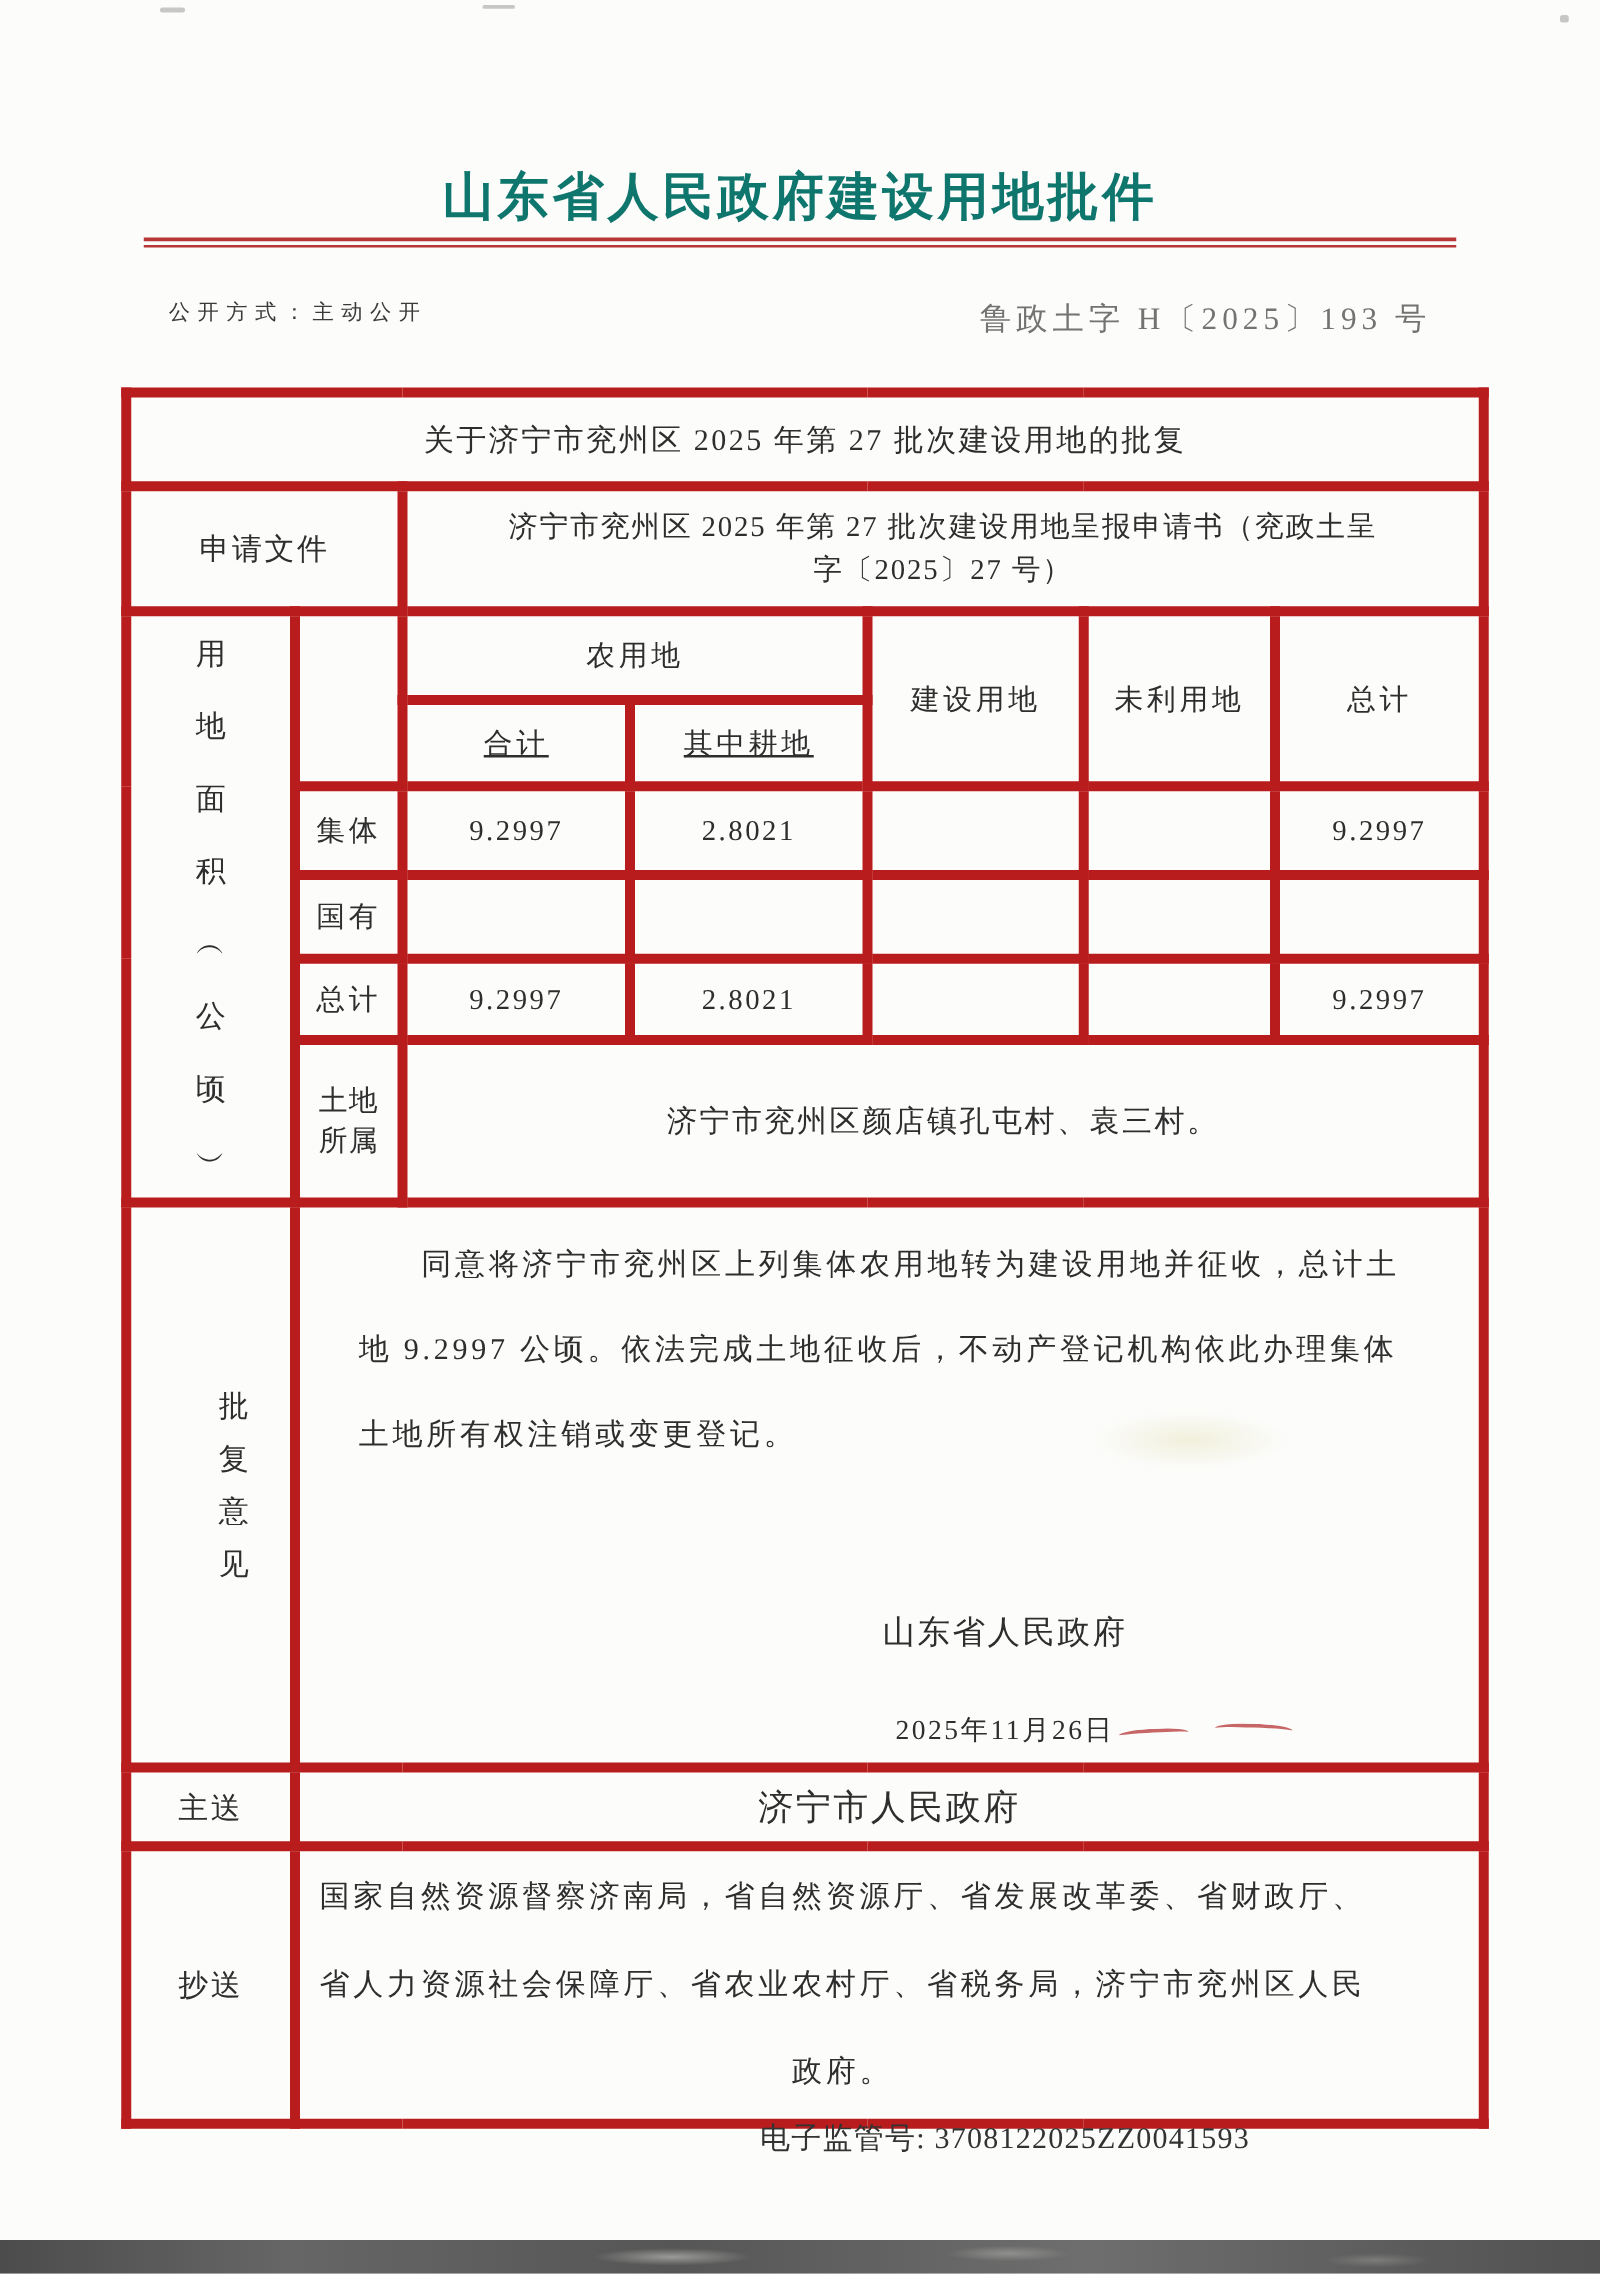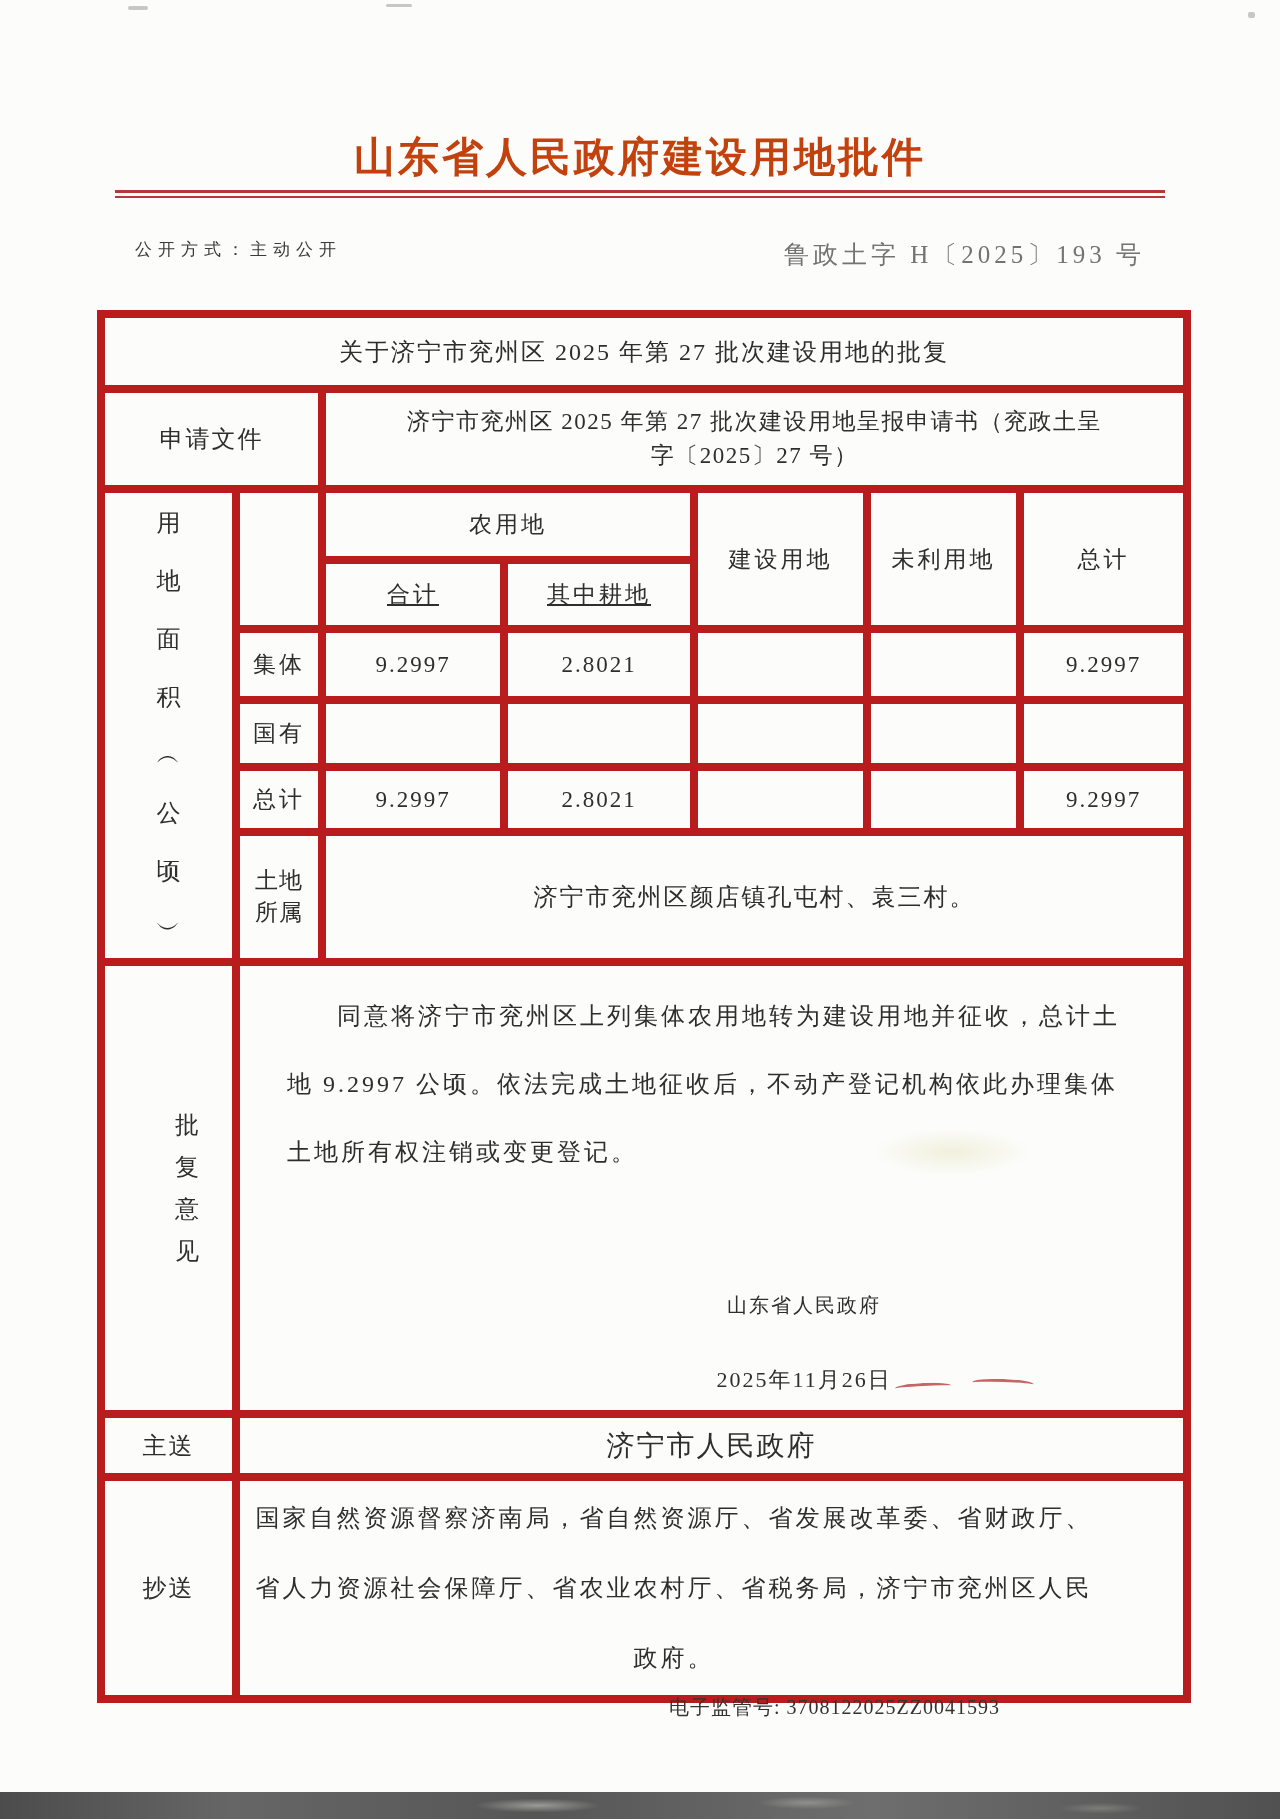--- a/index.html
+++ b/index.html
@@ -10,21 +10,21 @@
     font-family: "Liberation Serif", "DejaVu Serif", serif;
     color: #2e2e2e;
     overflow: hidden;
   }
   
   .doc-title {
     position: absolute; top: 130px; left: 0; width: 100%;
     text-align: center;
     font-size: 41px; font-weight: bold;
     letter-spacing: 3px;
-    color: #c2410c;
+    color: #0f766e;
   }
   .red-rule { position: absolute; left: 115px; width: 1050px; background: #b73636; }
   .red-rule.r1 { top: 190px; height: 3px; }
   .red-rule.r2 { top: 196px; height: 2px; }
   .meta-row { position: absolute; top: 238px; left: 120px; width: 1045px; height: 36px; }
   .meta-left  { position: absolute; left: 0; top: 0; font-size: 17px; letter-spacing: 6px; color:#3a3a3a;margin-left:15px; }
   .meta-right { position: absolute; right: 20px; top: 0; font-size: 25px; letter-spacing: 4px; color:#737373; }
 
   
   table.approval {
@@ -70,32 +70,32 @@
   .approval-text {
     max-width: 848px; margin-left: 6px;
     font-size: 24px; letter-spacing: 3px;
     line-height: 68px; text-indent: 50px;
     text-align: left;
   }
   .signature-block {
     width: 330px; margin-left: auto; margin-right: 210px;
     margin-top: 106px; text-align: center;
   }
-  .signer { font-size: 20px; letter-spacing: 2px; }
+  .signer { font-size: 26px; letter-spacing: 2px; }
   .sign-date { margin-top: 46px; font-size: 22px; letter-spacing: 2px; }
 
   td.section-label { font-size: 24px; letter-spacing: 2px; }
   td.main-value { text-align: left; padding-left: 18px; font-size: 28px; letter-spacing: 2px; }
   td.cc-value { text-align: left; vertical-align: top; padding: 6px 12px 0 12px; }
   .cc-text { max-width: 848px; margin-left: 6px; font-size: 24px; letter-spacing: 3px; line-height: 70px; }
 
   
   .supervision {
     position: absolute; top: 1694px; right: 280px;
-    font-size: 20px; letter-spacing: 1px; color: #333;
+    font-size: 24px; letter-spacing: 1px; color: #333;
   }
   .scan-bottom-bar {
     position: absolute; left: 0; bottom: 0; width: 100%; height: 27px;
     background:
       radial-gradient(ellipse 90px 10px at 42% 50%, rgba(210,210,205,.55), rgba(210,210,205,0) 70%),
       radial-gradient(ellipse 70px 9px at 63% 40%, rgba(190,190,185,.45), rgba(190,190,185,0) 70%),
       radial-gradient(ellipse 60px 8px at 86% 60%, rgba(180,180,175,.35), rgba(180,180,175,0) 70%),
       linear-gradient(90deg, #4c4c4c 0%, #666 18%, #565656 42%, #6e6e6e 68%, #515151 100%);
   }
   

